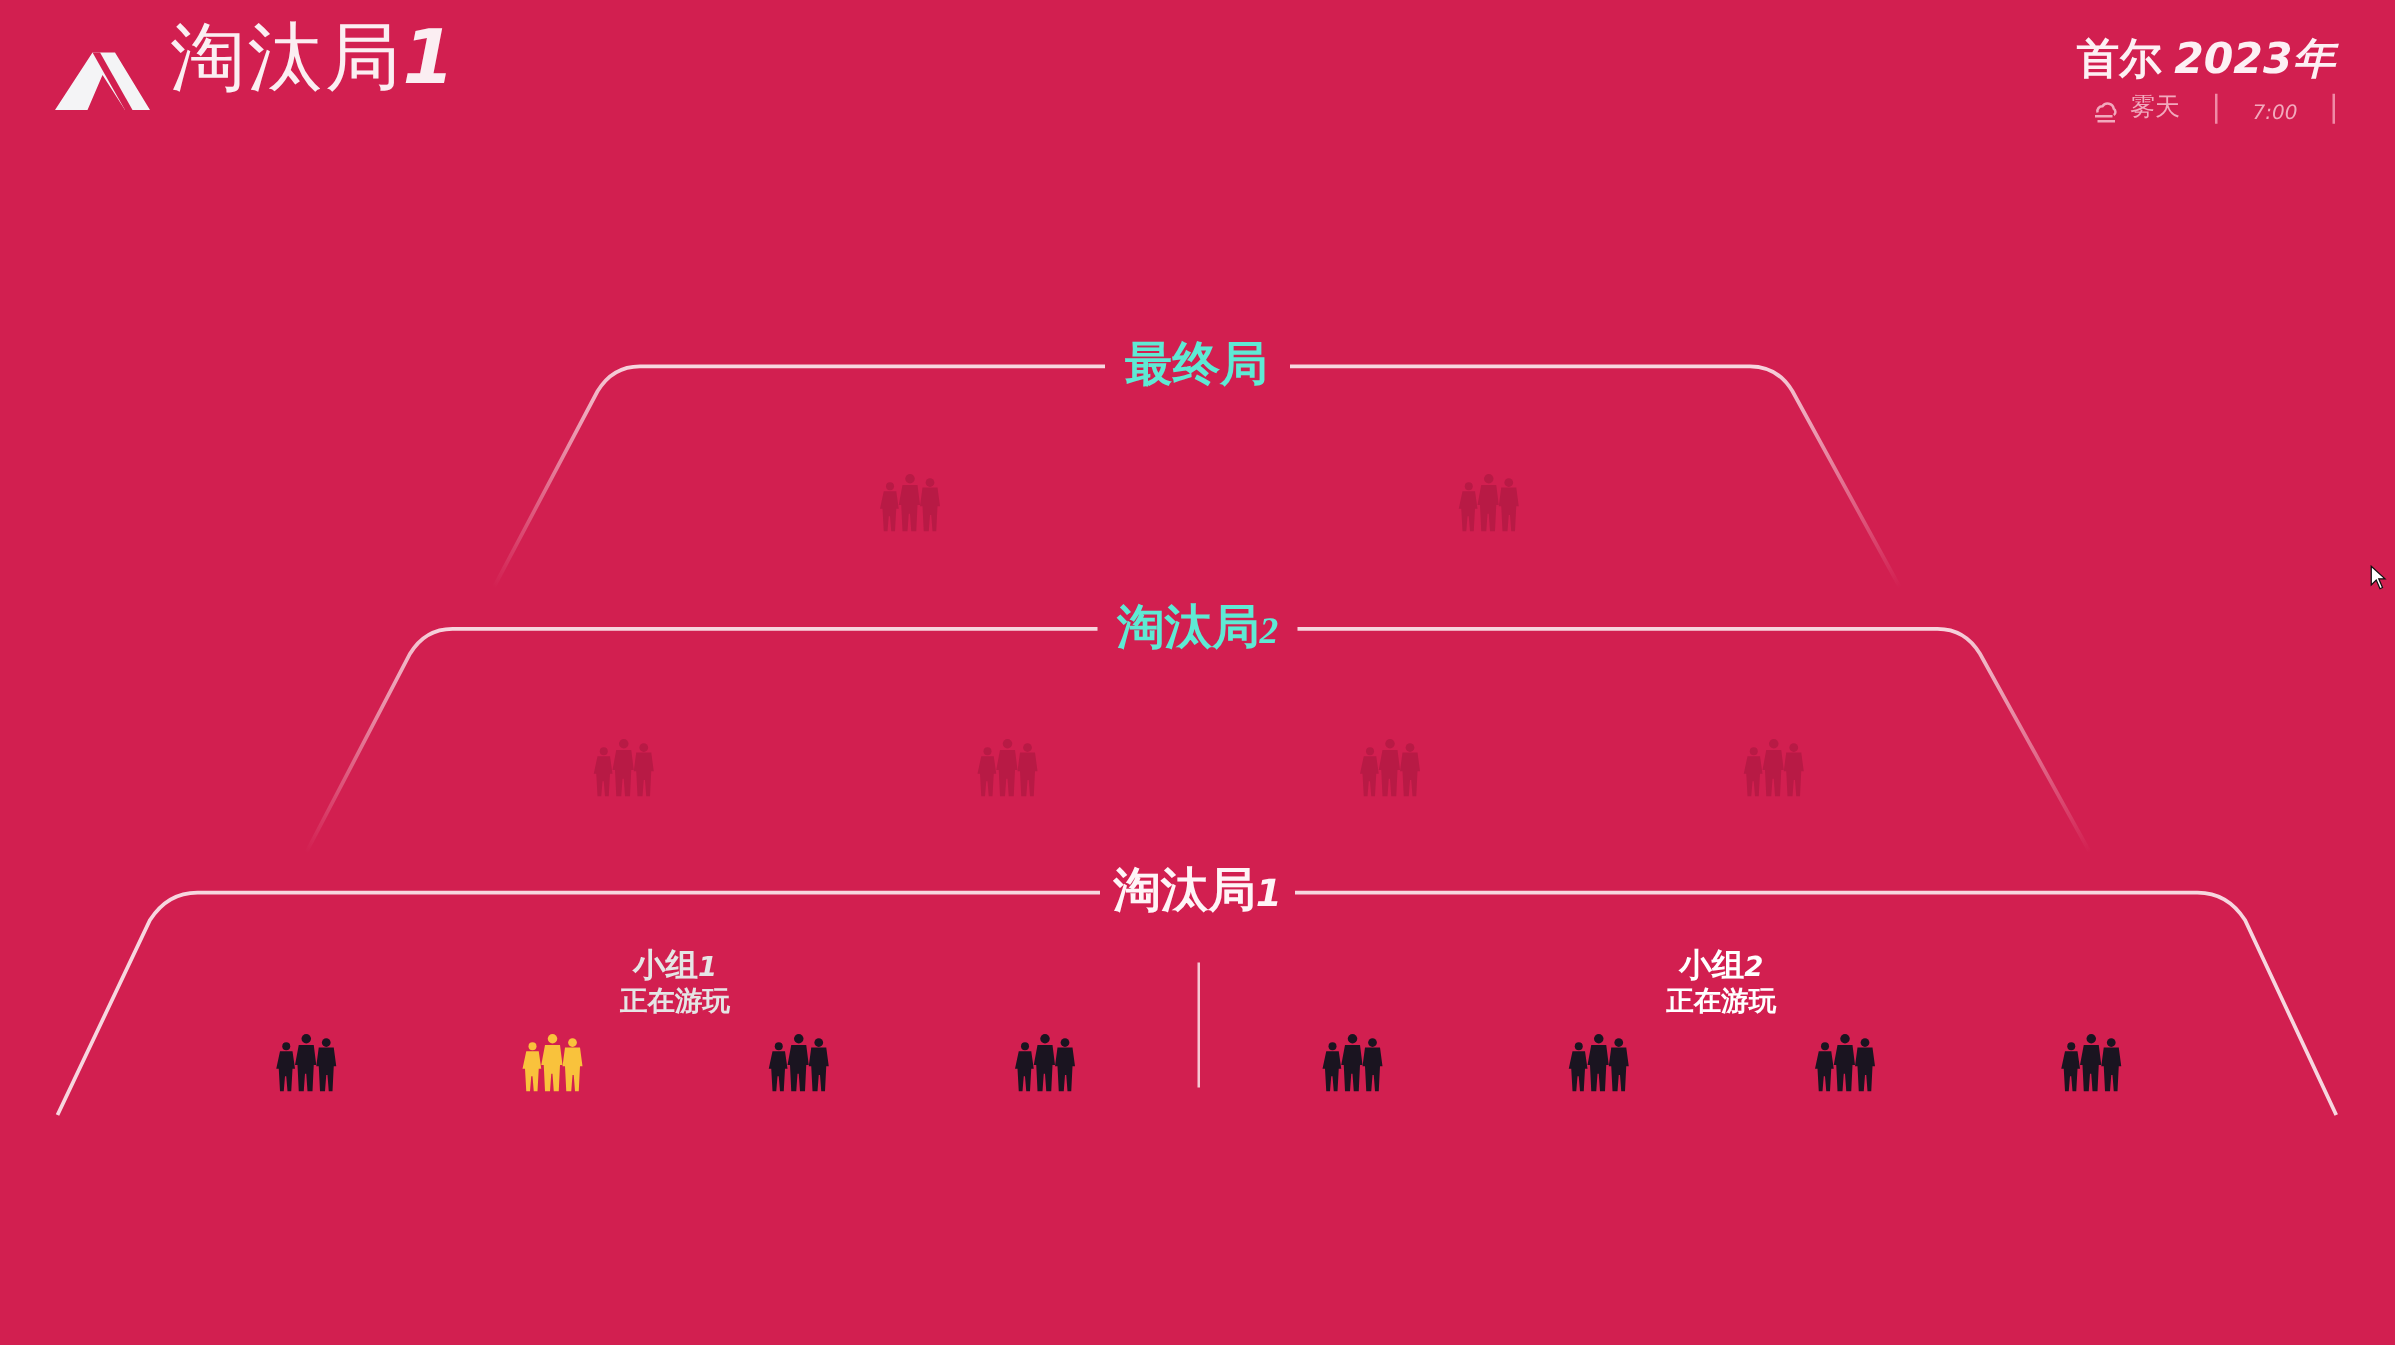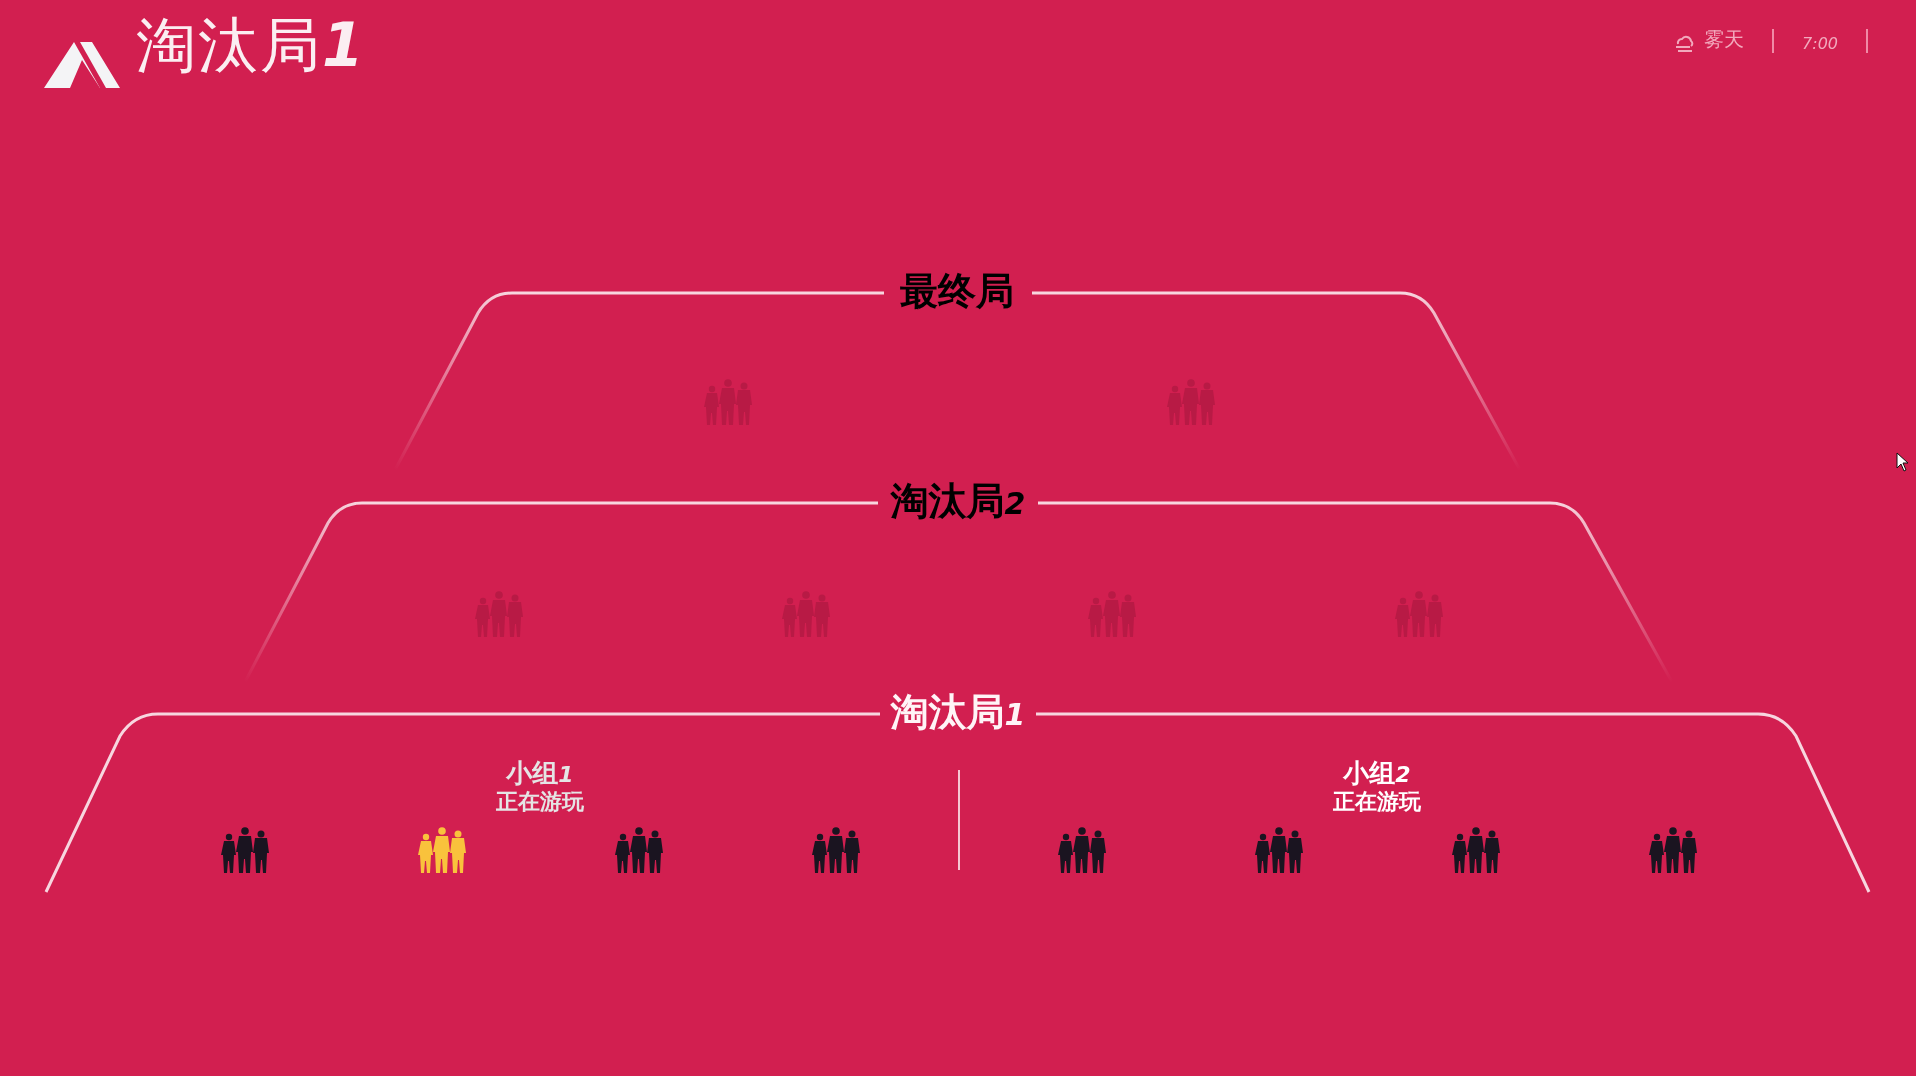--- a/index.html
+++ b/index.html
@@ -24,21 +24,21 @@
     margin-top:2px; font-size:20px; color:#f2a9bd;
   }
   #status-line .sep { width:2px; height:24px; background:#f08aa6; margin:0 18px; }
   #status-line .time { font-style:italic; font-size:16px; }
   #svg-lines { left:0; top:0; width:1916px; height:1076px; pointer-events:none; }
   .round-label {
     position:absolute; transform:translateX(-50%); white-space:nowrap;
     font-size:38px; font-weight:700; padding:0 12px;
   }
   .round-label .num { font-style:italic; font-size:30px; }
-  .round-label.dim { color:#000000; }
+  .round-label.dim { color:#5eead4; }
   .round-label.active { color:#fff4f7; }
   .team {
     position:absolute; transform:translateX(-50%); width:52px; height:48px;
   }
   .group-label {
     position:absolute; transform:translateX(-50%); text-align:center; white-space:nowrap;
   }
   .group-label .name { font-size:26px; font-weight:700; line-height:30px; }
   .group-label .name .num { font-style:italic; font-size:22px; }
   .group-label .status { font-size:22px; font-weight:700; line-height:24px; }
@@ -53,20 +53,23 @@
 <svg id="logo" class="abs" viewBox="0 0 76 50">
   <polygon points="0,50 30,4 48,4 76,50 56,50 38,22 26,50" fill="#f4f4f6"></polygon>
   <polygon points="30,4 36,4 62,50 56,50" fill="#D21F50"></polygon>
 </svg>
 
 <div id="page-title" class="abs">
   <span>淘汰局</span><span class="num">1</span>
 </div>
 
 <div id="location-block" class="abs">
+  <div id="location-line">
+    <span>首尔</span><span class="year">2023年</span>
+  </div>
   <div id="status-line">
     <svg width="20" height="18" viewBox="0 0 20 18">
       <path d="M4 9 a4 4 0 0 1 4-5 a5 5 0 0 1 9 2 a3 3 0 0 1 0 5" fill="none" stroke="#f2a9bd" stroke-width="2"></path>
       <line x1="2" y1="12" x2="16" y2="12" stroke="#f2a9bd" stroke-width="2"></line>
       <line x1="4" y1="16" x2="18" y2="16" stroke="#f2a9bd" stroke-width="2"></line>
     </svg>
     <span>雾天</span>
     <span class="sep"></span>
     <span class="time">7:00</span>
     <span class="sep" style="margin-right:0"></span>
@@ -99,21 +102,21 @@
   <path d="M 878 503 L 362 503 Q 340 503 328 523 L 245 682" fill="none" stroke="url(#fadeL2)" stroke-width="3"></path>
   <path d="M 1038 503 L 1550 503 Q 1572 503 1584 523 L 1672 682" fill="none" stroke="url(#fadeR2)" stroke-width="3"></path>
 
   <path d="M 880 714 L 158 714 Q 134 714 120 736 L 46 892" fill="none" stroke="#f7d6df" stroke-width="3"></path>
   <path d="M 1036 714 L 1758 714 Q 1782 714 1796 736 L 1869 892" fill="none" stroke="#f7d6df" stroke-width="3"></path>
 </svg>
 
 <div class="round-label dim" style="left:957px; top:266px;">
   <span>最终局</span>
 </div>
-<div class="round-label dim" style="left:958px; top:476px;">
+<div class="round-label dim" style="left:958px; top:476px;font-family:Liberation Serif, serif;">
   <span>淘汰局</span><span class="num">2</span>
 </div>
 <div class="round-label active" style="left:958px; top:687px;">
   <span>淘汰局</span><span class="num">1</span>
 </div>
 
 <svg width="0" height="0" style="position:absolute">
   <defs>
     <symbol id="trio" viewBox="0 0 52 48">
 

